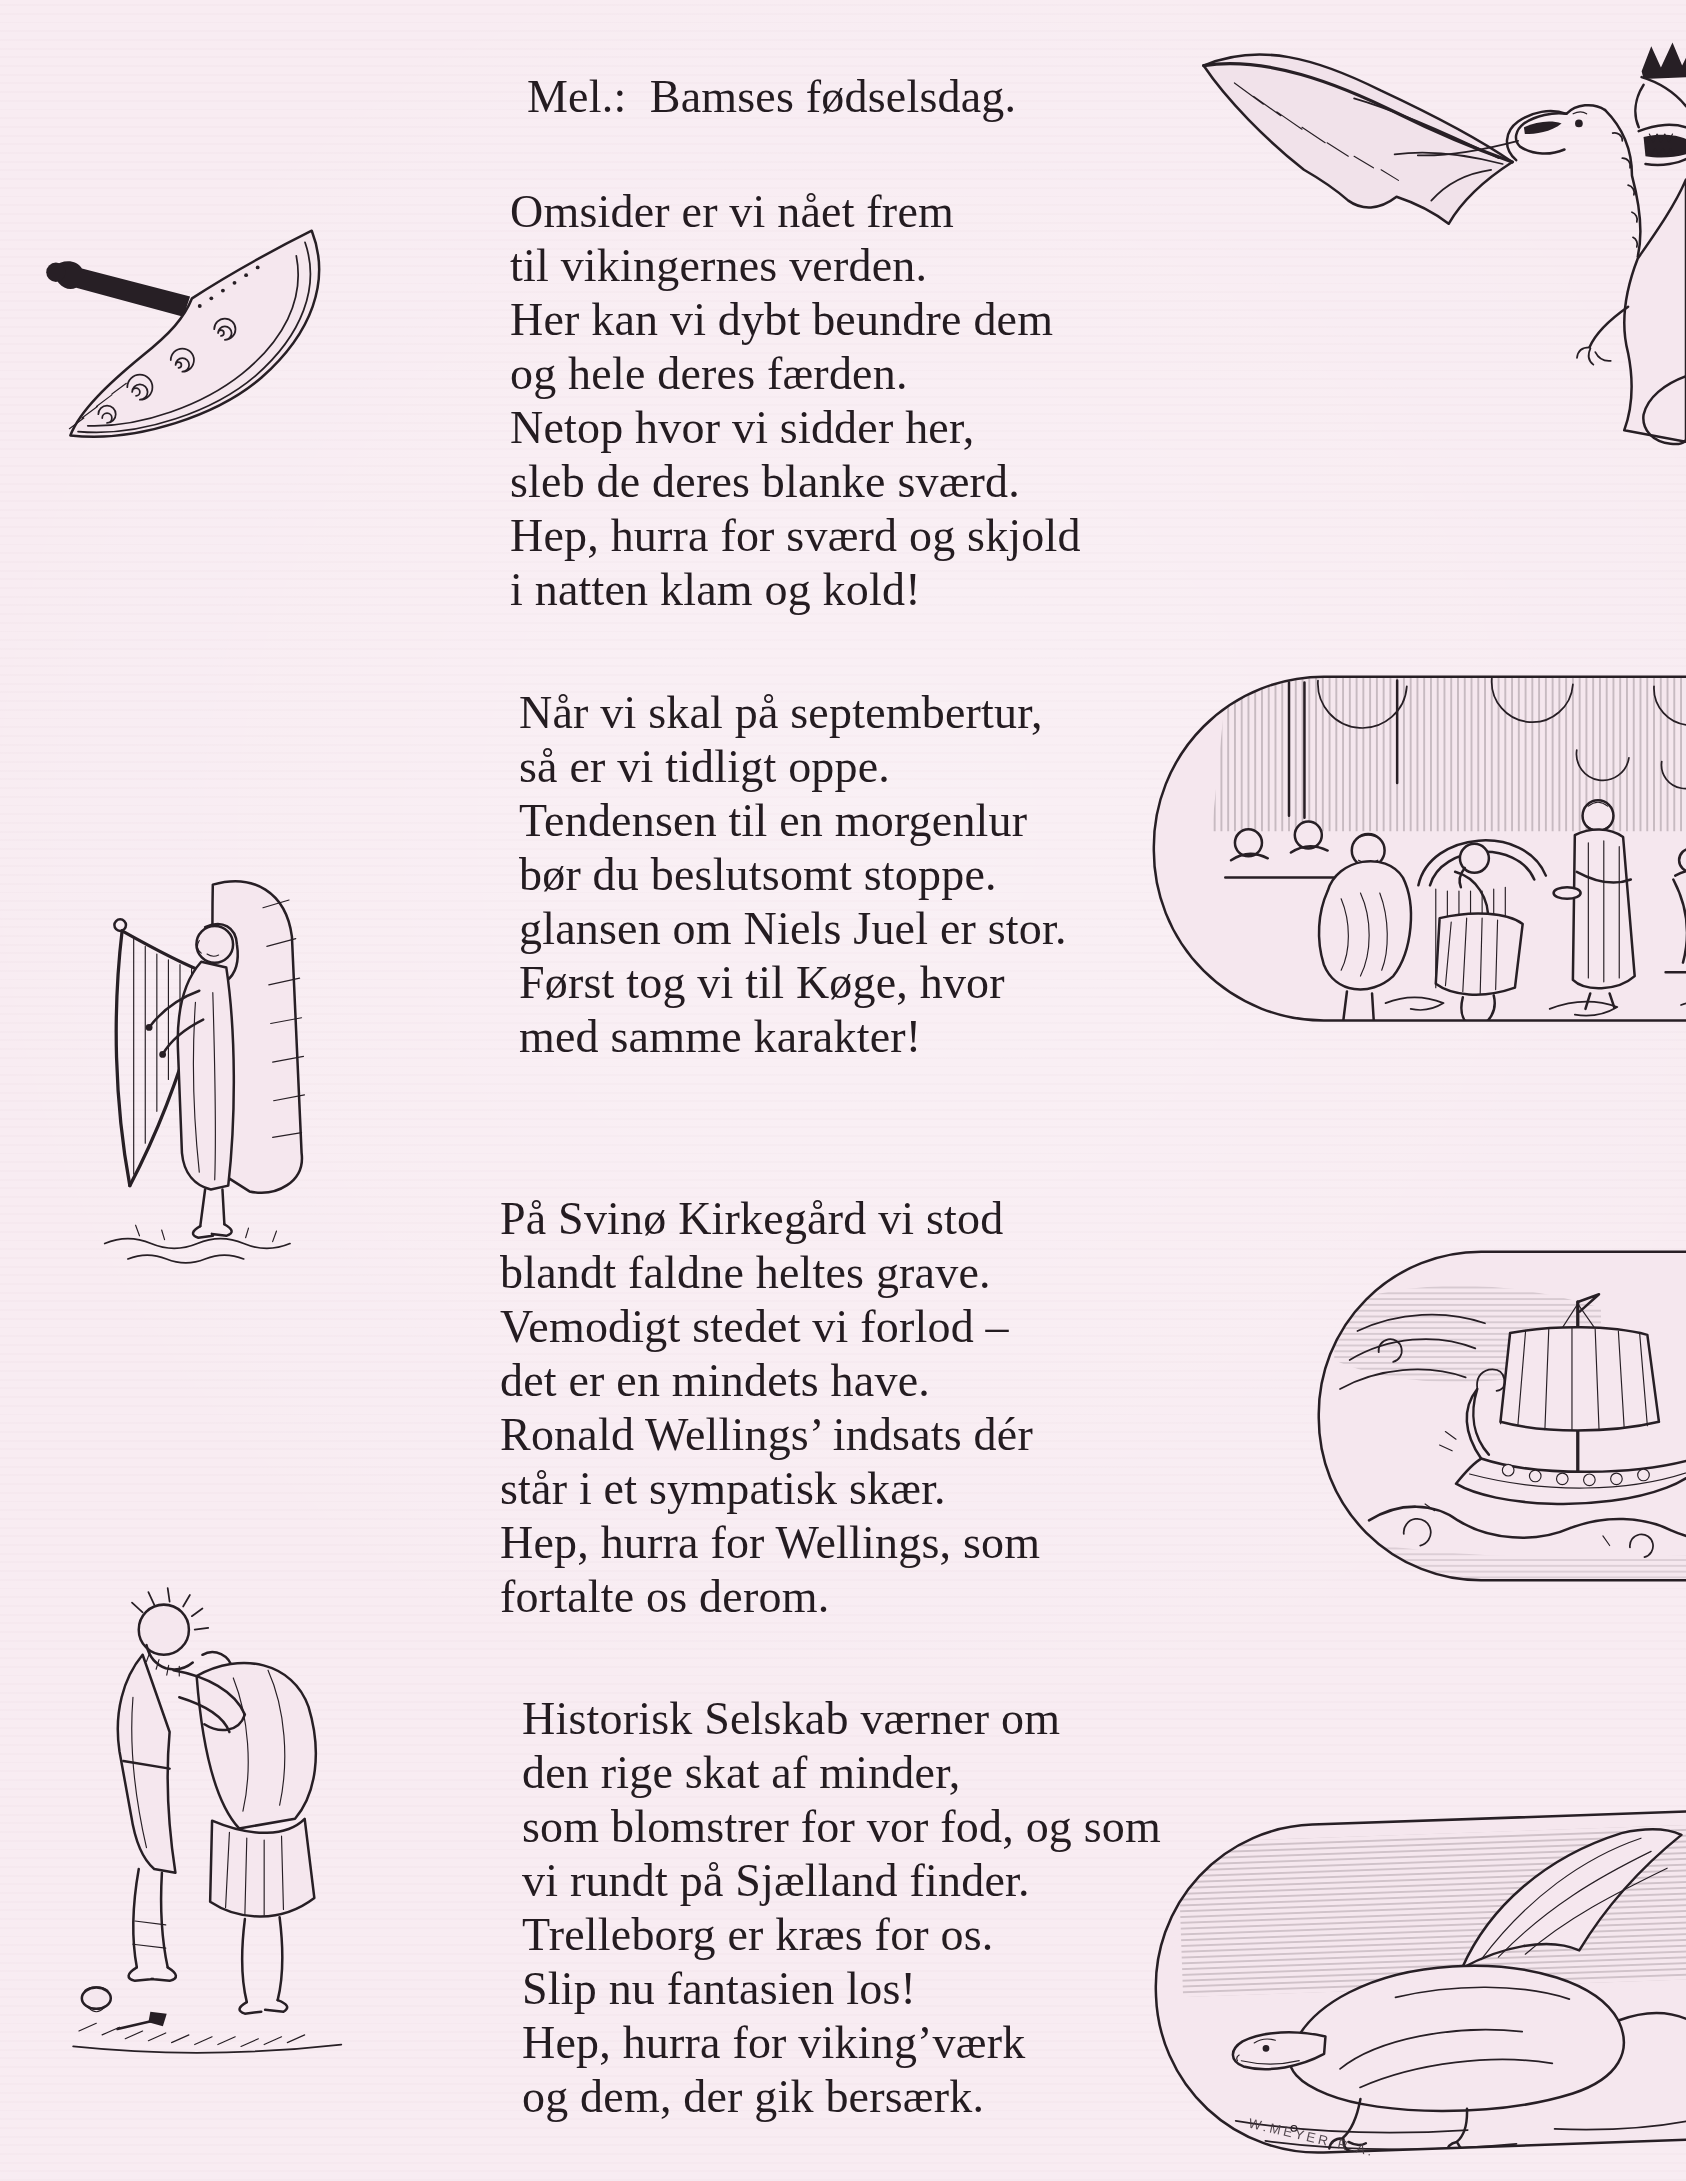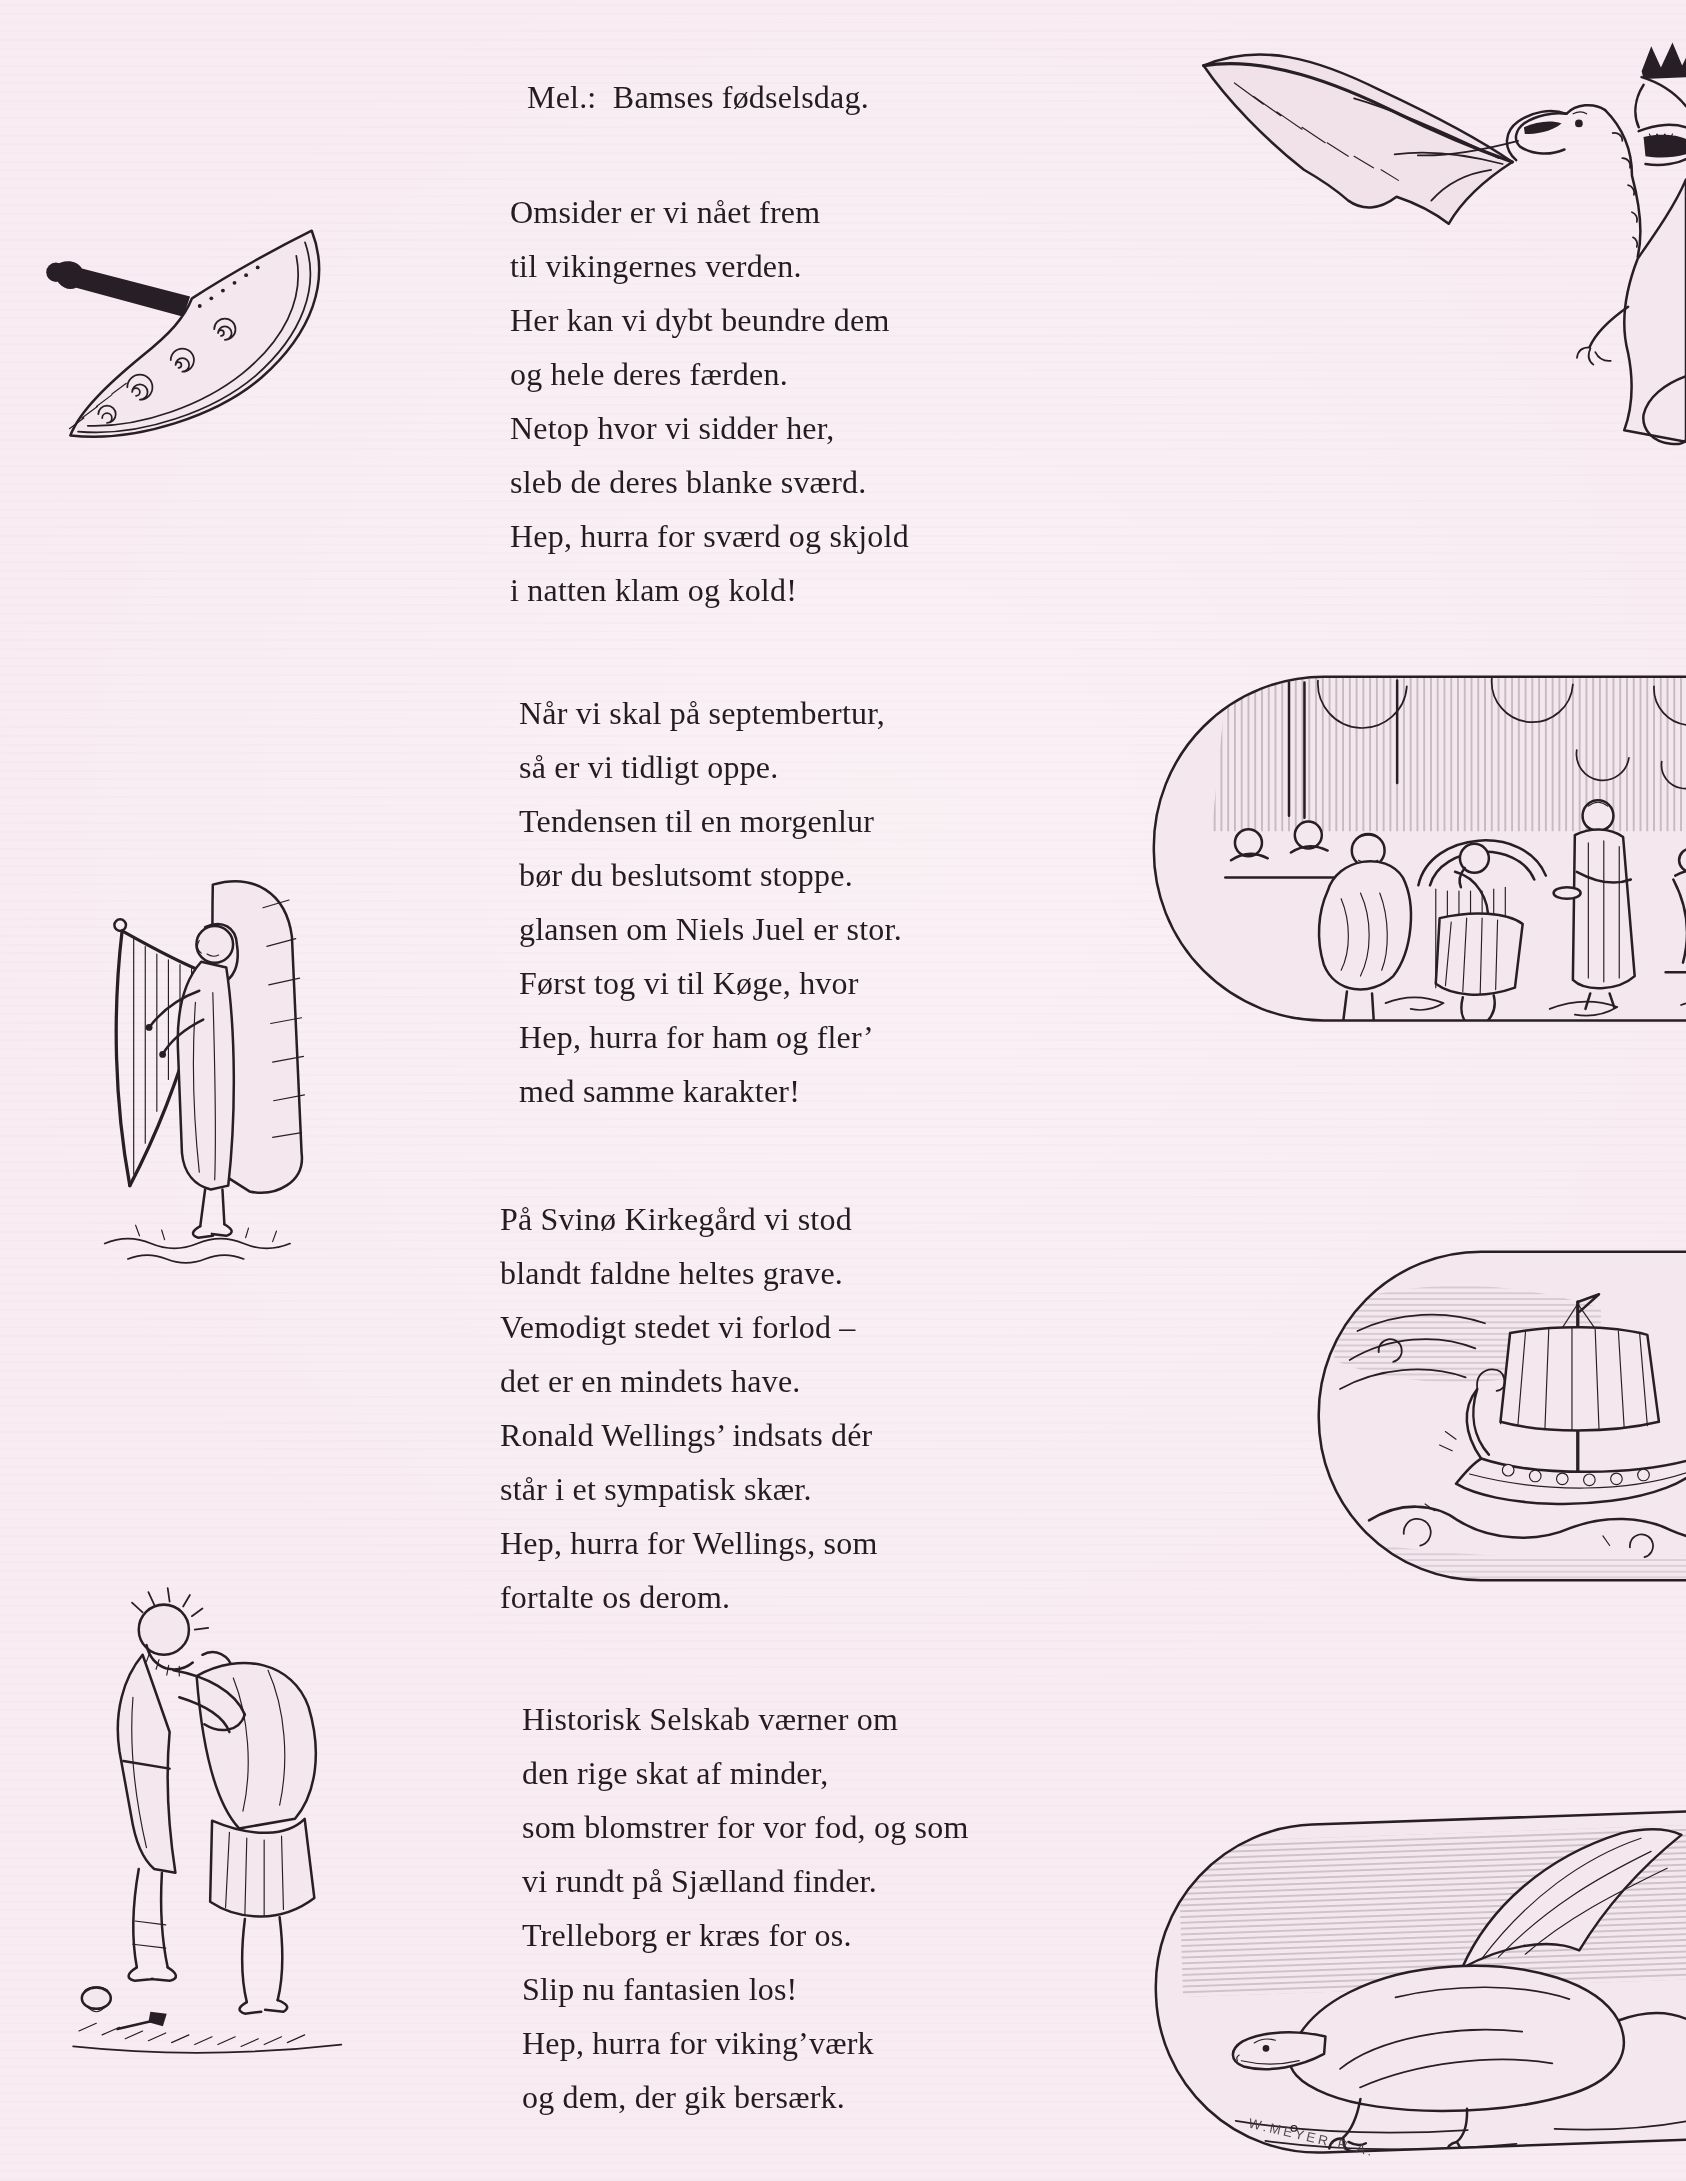--- a/index.html
+++ b/index.html
@@ -11,21 +11,21 @@
     overflow:hidden;
     background:
       radial-gradient(circle at 52% 38%, rgba(255,255,255,.22), rgba(255,255,255,0) 62%),
       repeating-linear-gradient(0deg, rgba(120,60,90,.018) 0 1.9px, rgba(255,255,255,0) 1.9px 8.7px),
       #f8ecf2;
     font-family:"Liberation Serif", serif;
     color:#241c21;
   }
   .line{
     white-space:pre;
-    font-size:32px;
+    font-size:46px;
     line-height:54px;
     letter-spacing:0.2px;
   }
   .title{position:absolute;left:527px;top:70px;}
   .verse{position:absolute;}
   .v1{left:510px;top:185px;}
   .v2{left:519px;top:686px;}
   .v3{left:500px;top:1192px;}
   .v4{left:486px;top:1692px;margin-left:36px;}
   .illus{position:absolute;}
@@ -81,21 +81,20 @@
     <div class="line">i natten klam og kold!</div>
   </div>
 
   <div class="verse v2">
     <div class="line">Når vi skal på septembertur,</div>
     <div class="line">så er vi tidligt oppe.</div>
     <div class="line">Tendensen til en morgenlur</div>
     <div class="line">bør du beslutsomt stoppe.</div>
     <div class="line">glansen om Niels Juel er stor.</div>
     <div class="line">Først tog vi til Køge, hvor</div>
-    <div class="line">Hep, hurra for ham og fler’</div>
     <div class="line">med samme karakter!</div>
   </div>
 
   <div class="verse v3">
     <div class="line">På Svinø Kirkegård vi stod</div>
     <div class="line">blandt faldne heltes grave.</div>
     <div class="line">Vemodigt stedet vi forlod –</div>
     <div class="line">det er en mindets have.</div>
     <div class="line">Ronald Wellings’ indsats dér</div>
     <div class="line">står i et sympatisk skær.</div>

